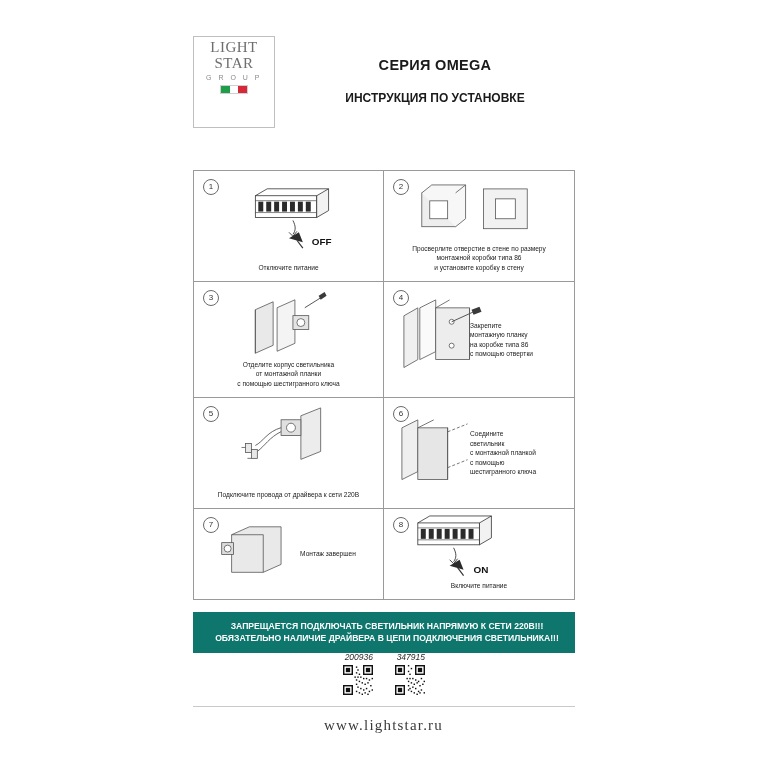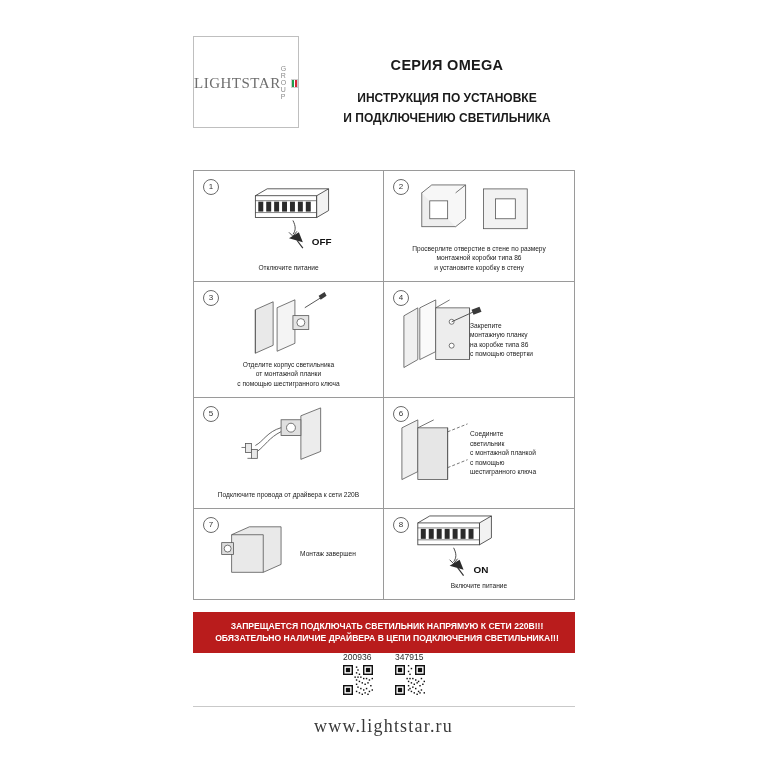--- a/index.html
+++ b/index.html
@@ -24,27 +24,28 @@
   
   .header {
     position: absolute;
     left: 193px;
     top: 36px;
     width: 382px;
     display: flex;
     align-items: flex-start;
   }
   .logo-box {
-    width: 106px;
+    width: 82px;
     height: 92px;
     border: 1px solid #bfbfbf;
     box-sizing: border-box;
     display: flex;
+    flex-direction: column;
     align-items: center;
-    justify-content: center;
+    justify-content: flex-start;
     padding-top: 2px;
     flex: 0 0 auto;
   }
   .logo-word {
     font-family: "Liberation Serif", serif;
     font-size: 14px;
     letter-spacing: 0.5px;
     color: #6e6e6e;
     line-height: 16px;
     text-align: center;
@@ -148,41 +149,41 @@
     left: 0; right: 0; top: 0; bottom: 0;
     pointer-events: none;
   }
 
   
   .warning {
     position: absolute;
     left: 193px;
     top: 612px;
     width: 382px;
-    background: #b91c1c;
+    background: #0f766e;
     color: #ffffff;
     text-align: center;
     padding: 8px 10px 9px 16px;
     box-sizing: border-box;
     font-size: 8.6px;
     font-weight: bold;
     line-height: 12px;
   }
 
   
   .codes {
     position: absolute;
     left: 193px;
     top: 652px;
     width: 382px;
     display: flex;
     justify-content: center;
     gap: 22px;
   }
-  .code-item { text-align: left; }
+  .code-item { text-align: right; font-style: italic; }
   .code-label {
     font-size: 8.5px;
     color: #2b2b2b;
     margin-bottom: 3px;
   }
   .qr {
     width: 30px;
     height: 30px;
     margin: 0 auto;
     image-rendering: pixelated;
@@ -191,21 +192,21 @@
   
   .footer {
     position: absolute;
     left: 0;
     right: 0;
     top: 716px;
     text-align: center;
   }
   .footer .site {
     font-family: "Liberation Serif", serif;
-    font-size: 18px;
+    font-size: 15px;
     letter-spacing: 1.2px;
     color: #3a3a3a;
     margin-top: 36px;
   }
   .footer-rule {
     position: absolute;
     left: 193px;
     top: 706px;
     width: 382px;
     height: 1px;
@@ -229,21 +230,20 @@
       <div class="flag">
         <i style="background:#1e9e4a"></i>
           <i style="background:#ffffff"></i>
           <i style="background:#d62839"></i>
       </div>
     </div>
 
     <div class="header-text">
       <div class="series-line">СЕРИЯ OMEGA</div>
       <div class="title-line">ИНСТРУКЦИЯ ПО УСТАНОВКЕ</div>
-      <div class="title-line" style="margin-top:0">И ПОДКЛЮЧЕНИЮ СВЕТИЛЬНИКА</div>
     </div>
   </div>
 
   <div class="table">
 
     <div class="row">
 
       <div class="cell h1">
         <div class="num">1</div>
         <svg class="art" viewBox="0 0 191 110">

